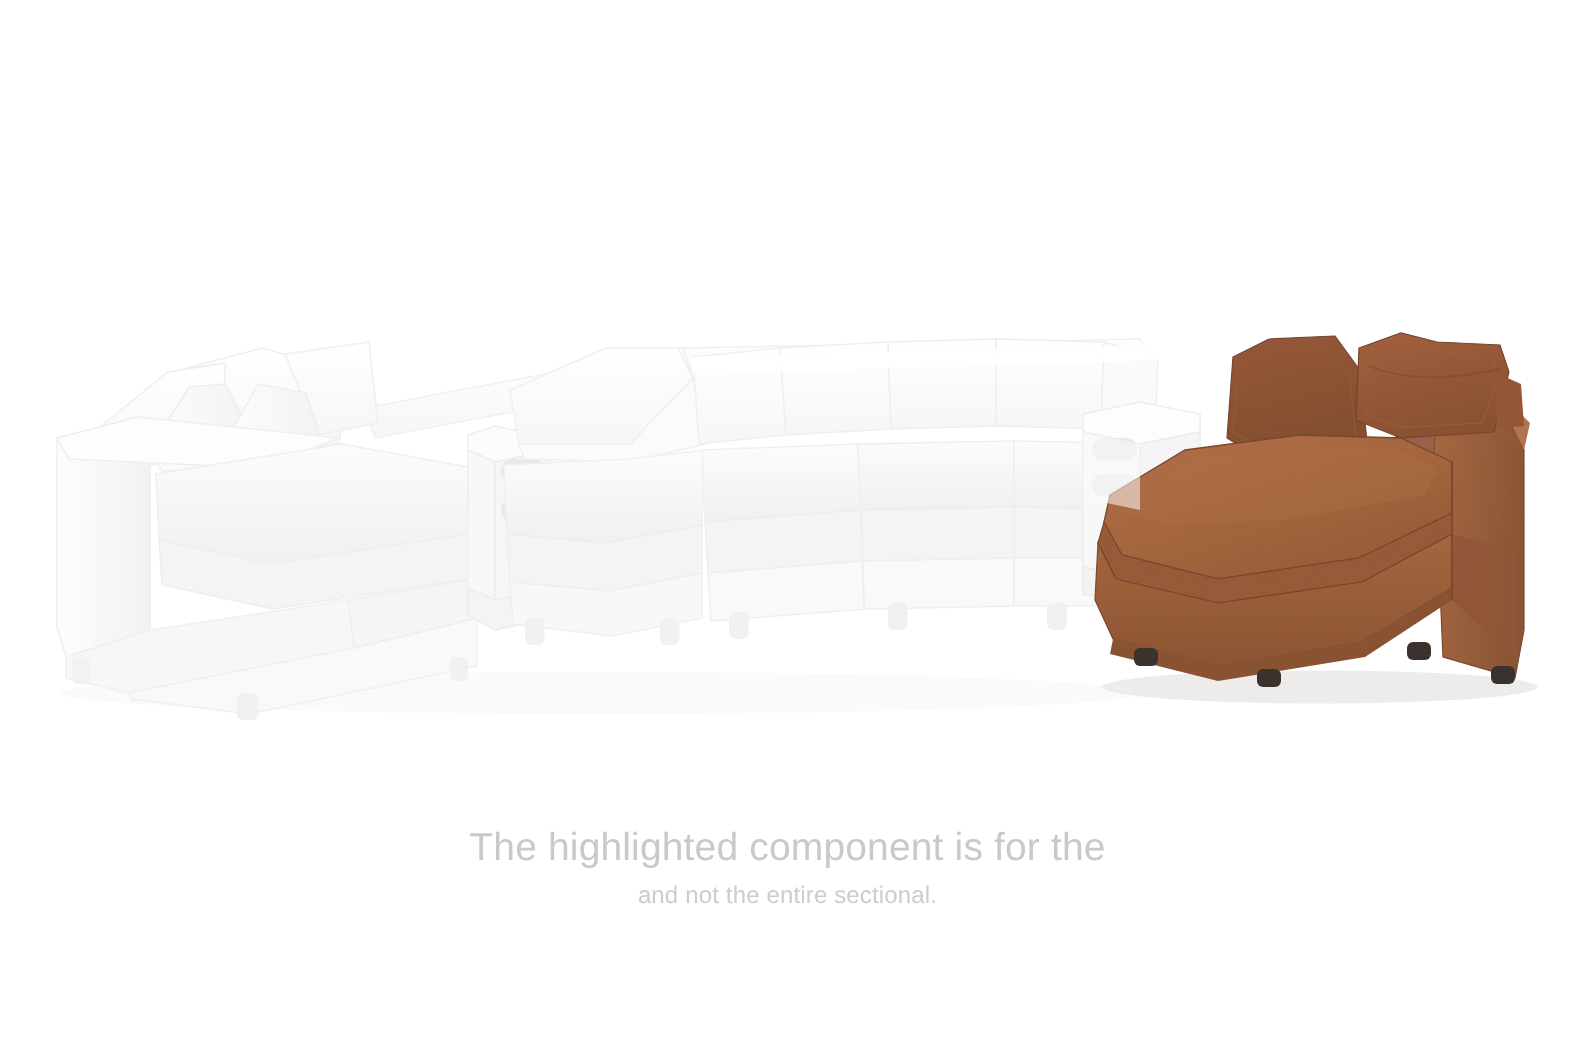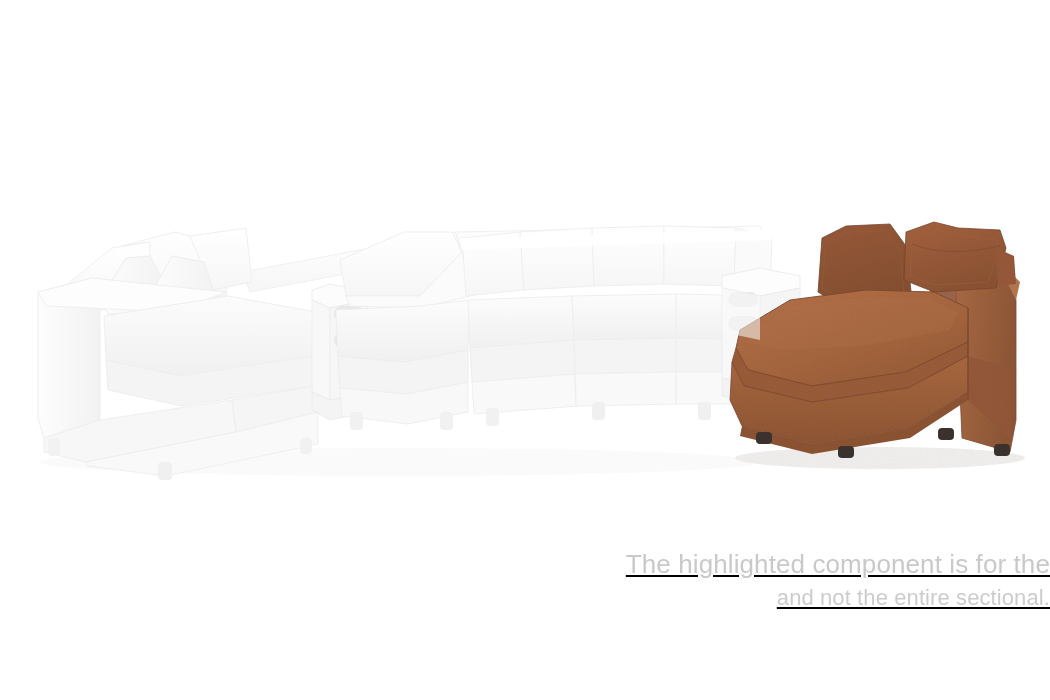--- a/index.html
+++ b/index.html
@@ -40,43 +40,42 @@
     display: block;
   }
 
   
   #caption {
     position: absolute;
     left: 0;
     top: 548;
     top: 548px;
     width: 1050px;
-    text-align: right;
-    text-decoration: underline;
+    text-align: center;
   }
   .cap-line-1 {
     font-size: 26px;
     font-weight: 400;
     color: #c9c9c9;
     letter-spacing: 0.1px;
     line-height: 32px;
     margin: 0;
     white-space: nowrap;
   }
   .cap-line-2 {
     font-size: 33px;
     font-weight: 700;
     color: #999999;
     letter-spacing: -0.1px;
     line-height: 40px;
     margin: 2px 0 0 0;
     white-space: nowrap;
   }
   .cap-line-3 {
-    font-size: 22px;
+    font-size: 16px;
     font-weight: 400;
     color: #cccccc;
     letter-spacing: 0.1px;
     line-height: 30px;
     margin: 3px 0 17px 0;
     white-space: nowrap;
   }
 </style>
 </head>
 <body>

